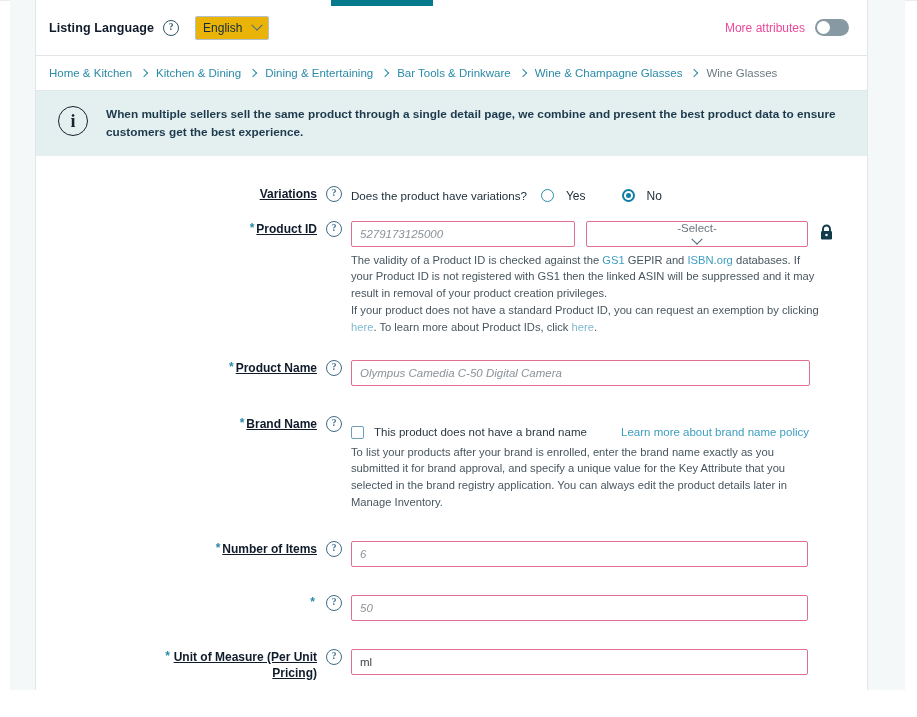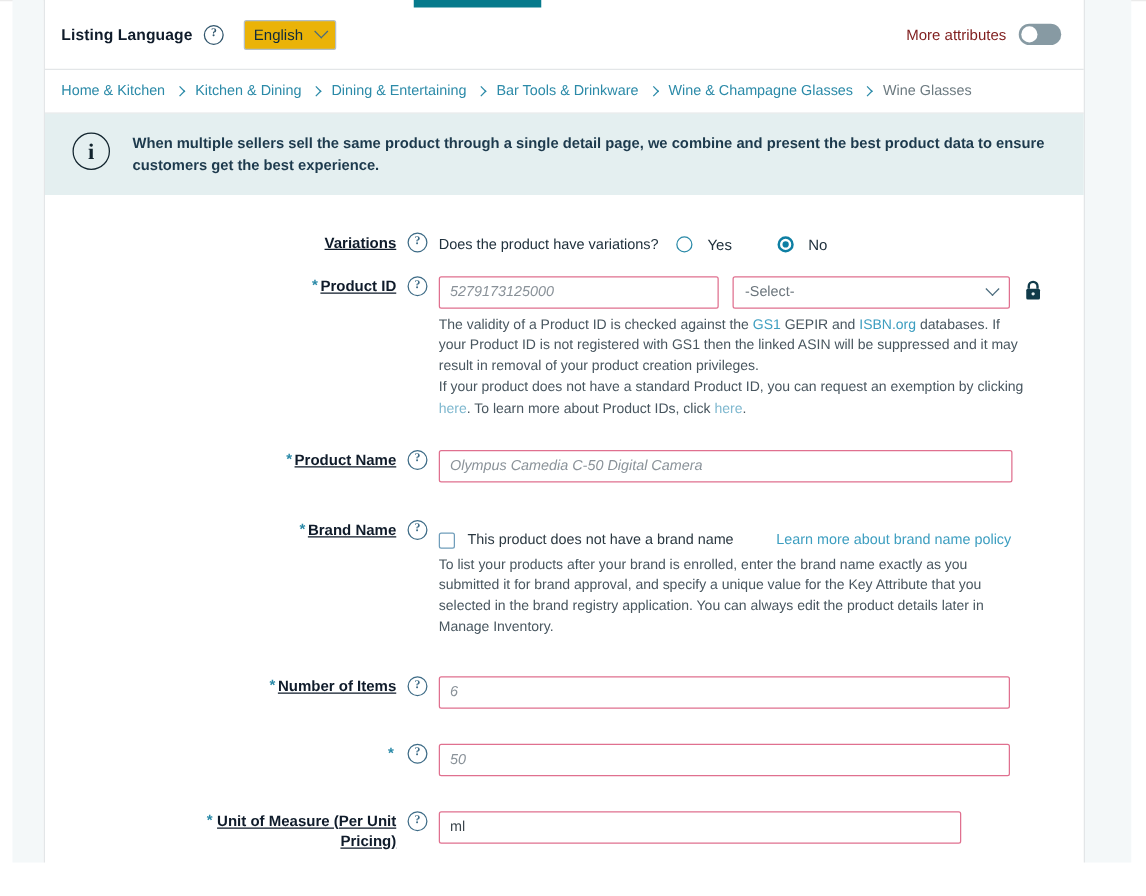--- a/index.html
+++ b/index.html
@@ -44,21 +44,21 @@
     margin-left:16px;width:74px;height:24px;box-sizing:border-box;
     border:1px solid #b4bfc6;border-radius:2px;background:#eab308;
     display:flex;align-items:center;justify-content:space-between;
     padding:0 7px;font-size:12px;color:#0f2b3d;
   }
   .caret{
     width:7px;height:7px;border-right:1.4px solid #4a6b7d;border-bottom:1.4px solid #4a6b7d;
     transform:rotate(45deg) translate(-2px,-2px);flex:none;
   }
   .more-attr{margin-left:auto;display:flex;align-items:center;gap:10px;}
-  .more-attr-label{font-size:12px;color:#7f1d1d;margin-left:44px;}
+  .more-attr-label{font-size:12px;color:#ec4899;margin-left:44px;}
   .toggle{
     width:34px;height:17px;border-radius:9px;background:#879aa3;
     display:flex;align-items:center;padding:0 2px;box-sizing:border-box;
   }
   .toggle .knob{width:13px;height:13px;border-radius:50%;background:#ffffff;}
 
   
   .crumbs{
     height:34px;display:flex;align-items:center;padding:0 13px;
     border-bottom:1px solid #e3e6e8;font-size:11.5px;
@@ -205,21 +205,21 @@
         <div class="lab-col">
           <span class="req">*</span>
           <span class="lab-txt">Product ID</span>
           <span class="qmark">?</span>
         </div>
         <div class="field-col">
           <div style="display:flex;align-items:flex-start;">
             <div class="txtbox" style="width:224px;">
               <span class="ph">5279173125000</span>
             </div>
-            <div class="selbox" style="width:222px;margin-left:11px;">
+            <div class="selbox" style="width:222px;margin-left:11px;flex-direction:column;">
               <span>-Select-</span>
               <span class="caret"></span>
             </div>
             <span class="lock">
               <svg width="15" height="17" viewBox="0 0 15 17" aria-hidden="true">
                 <path d="M4 7V5a3.5 3.5 0 0 1 7 0v2" fill="none" stroke="#103b4a" stroke-width="1.9"></path>
                 <rect x="2" y="7" width="11" height="8.5" rx="1.2" fill="#103b4a"></rect>
                 <circle cx="7.5" cy="11" r="1.3" fill="#e8f1f3"></circle>
               </svg>
             </span>
@@ -286,21 +286,21 @@
         </div>
       </div>
 
       <div class="row" style="margin-top:28px;">
         <div class="lab-col">
           <span class="req">*</span>
           <span class="lab-txt" style="max-width:145px;">Unit of Measure (Per Unit Pricing)</span>
           <span class="qmark">?</span>
         </div>
         <div class="field-col">
-          <div class="txtbox" style="width:418px;">
+          <div class="txtbox" style="width:457px;">
             <span class="val">ml</span>
           </div>
         </div>
       </div>
 
     </div>
   </div>
 </div>
 
 </body></html>

